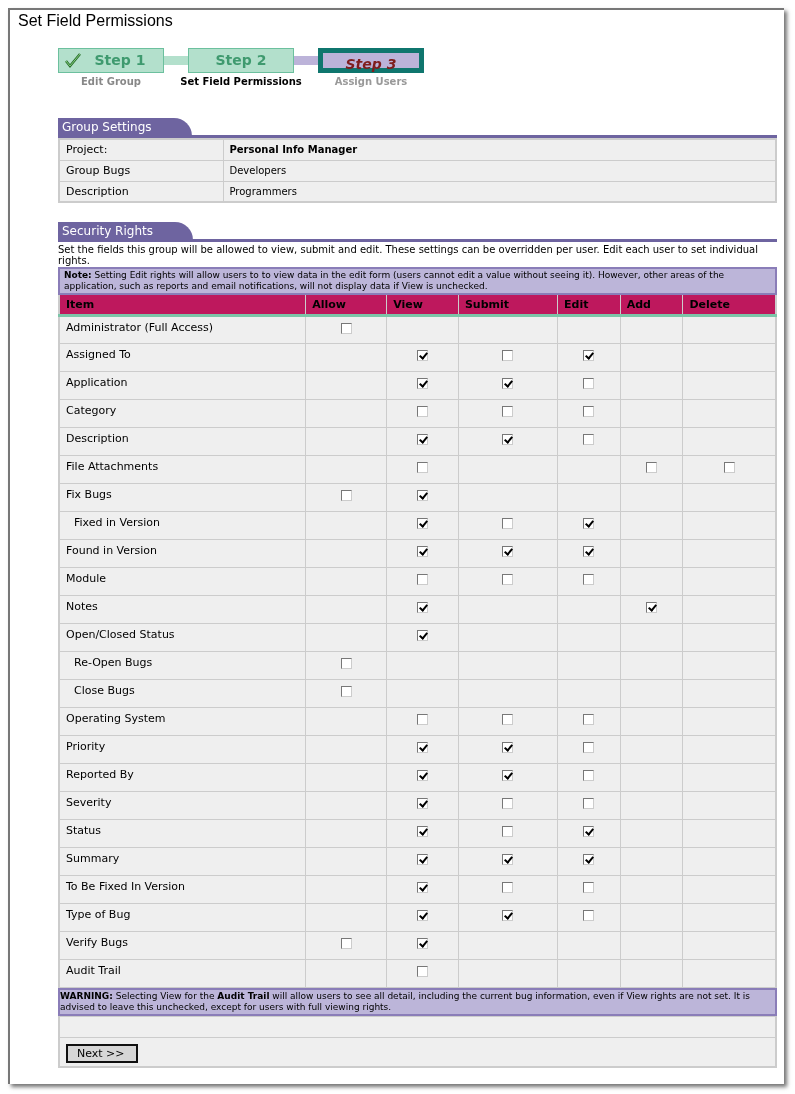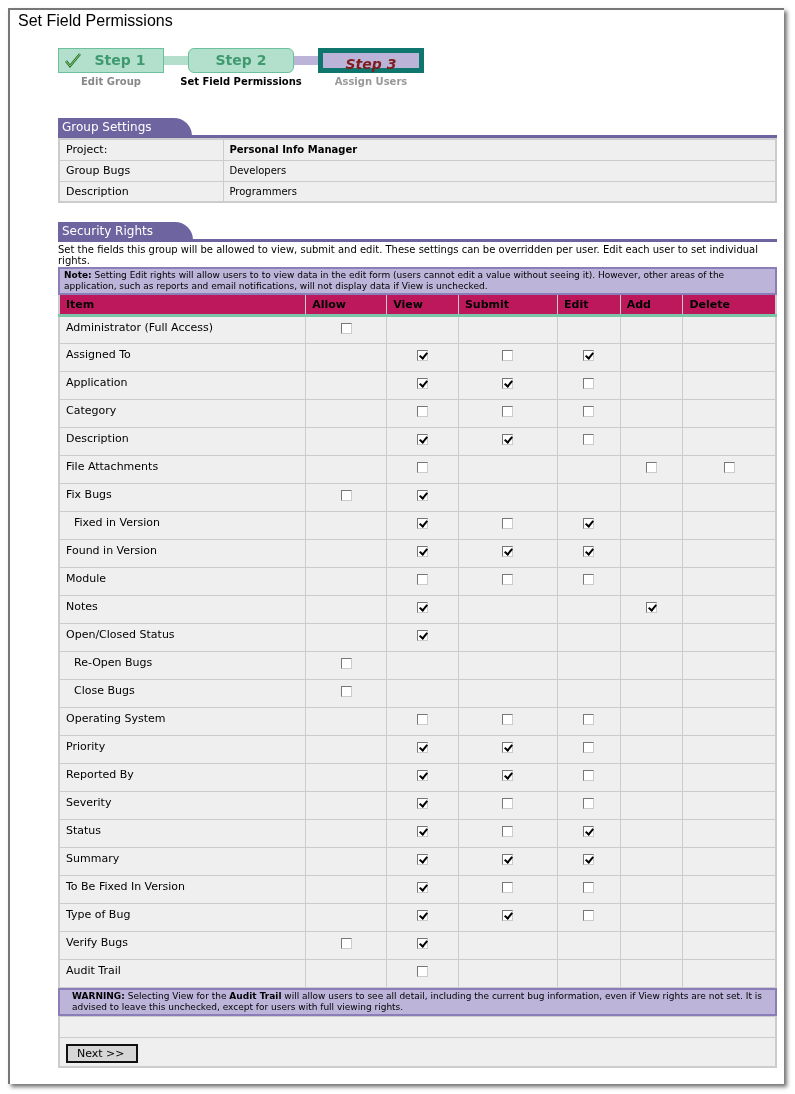--- a/index.html
+++ b/index.html
@@ -47,41 +47,41 @@
   table.rights td.cb { text-align: center; padding: 6px 0 0 0; }
   table.rights td.indent { padding-left: 14px; }
   .chk {
     display: inline-block; width: 11px; height: 11px; border: 1px solid #777; border-right-color: #ccc; border-bottom-color: #ccc;
     background: #fff; position: relative; cursor: pointer;
   }
   .chk.on::after {
     content: ""; position: absolute; left: 3px; top: 0px; width: 3px; height: 6px;
     border-right: 2px solid #000; border-bottom: 2px solid #000; transform: rotate(40deg);
   }
-  .warning { background: #bcb5d9; border: 2px solid #8a7db8; font-size: 9px; line-height: 11px; padding: 1px 12px; color: #000; }
+  .warning { background: #bcb5d9; border: 2px solid #8a7db8; font-size: 9px; line-height: 11px; padding: 1px 0; color: #000; }
   .footer-blank { height: 22px; background: #efefef; border: 2px solid #ccc; border-top: 1px solid #ccc; border-bottom: 1px solid #ccc; }
   .footer-btn-row { height: 30px; background: #efefef; border: 2px solid #ccc; border-top: none; padding: 4px 6px; }
   .next-btn { height: 19px; width: 72px; background: #d6d6d6; border: 2px solid #111; font-size: 11px; font-family: "DejaVu Sans", sans-serif; text-align: left; padding: 0 9px; cursor: pointer; }
 </style>
 </head>
 <body>
 
 <div class="frame">
   <div class="page-title">Set Field Permissions</div>
 
   <div class="steps">
     <div class="step-box green" style="left:0;">
       <svg class="check-icon" viewBox="0 0 18 18">
         <path d="M2 10 L6 15 L16 3" stroke="#2a6b2a" stroke-width="2.5" fill="none"></path>
         <path d="M2 10 L6 15 L16 3" stroke="#7fd07f" stroke-width="1" fill="none"></path>
       </svg>
       <span style="margin-left:18px;">Step 1</span>
     </div>
     <div class="step-connector green" style="left:106px; width:24px;"></div>
-    <div class="step-box green" style="left:130px;border-radius:6px;">
+    <div class="step-box green" style="left:130px;">
       <span>Step 2</span>
     </div>
     <div class="step-connector purple" style="left:236px; width:24px;"></div>
     <div class="step-box purple" style="left:260px;">
       <span>Step 3</span>
     </div>
     <div class="step-label done" style="left:-12px;text-align:center;">Edit Group</div>
     <div class="step-label current" style="left:118px;">Set Field Permissions</div>
     <div class="step-label future" style="left:248px;">Assign Users</div>
   </div>

